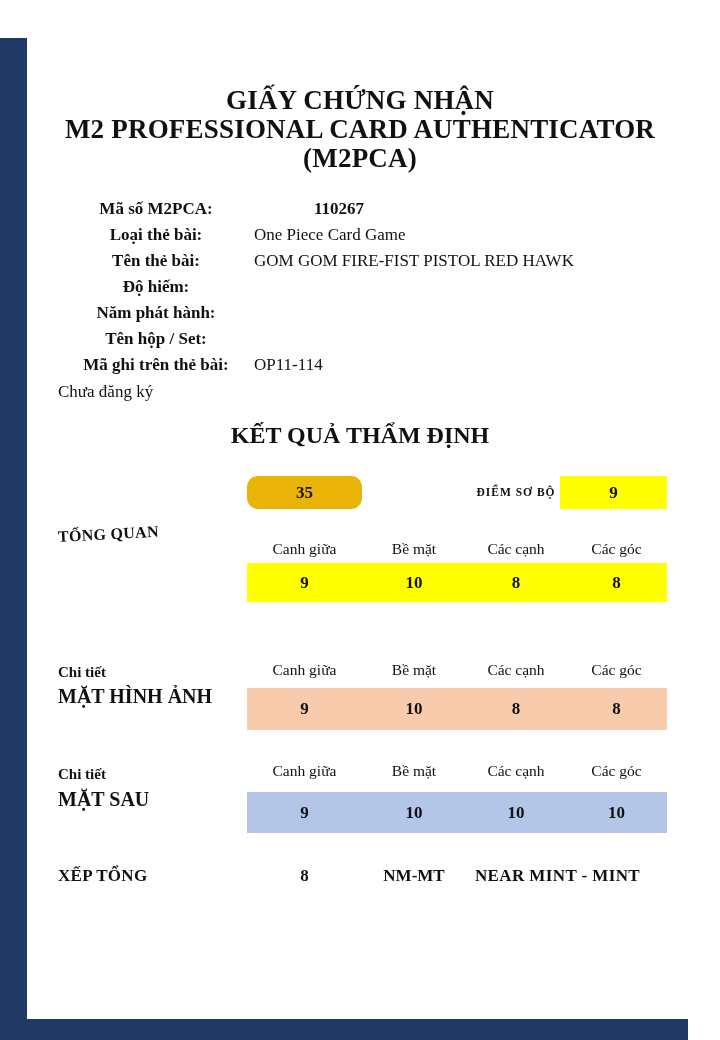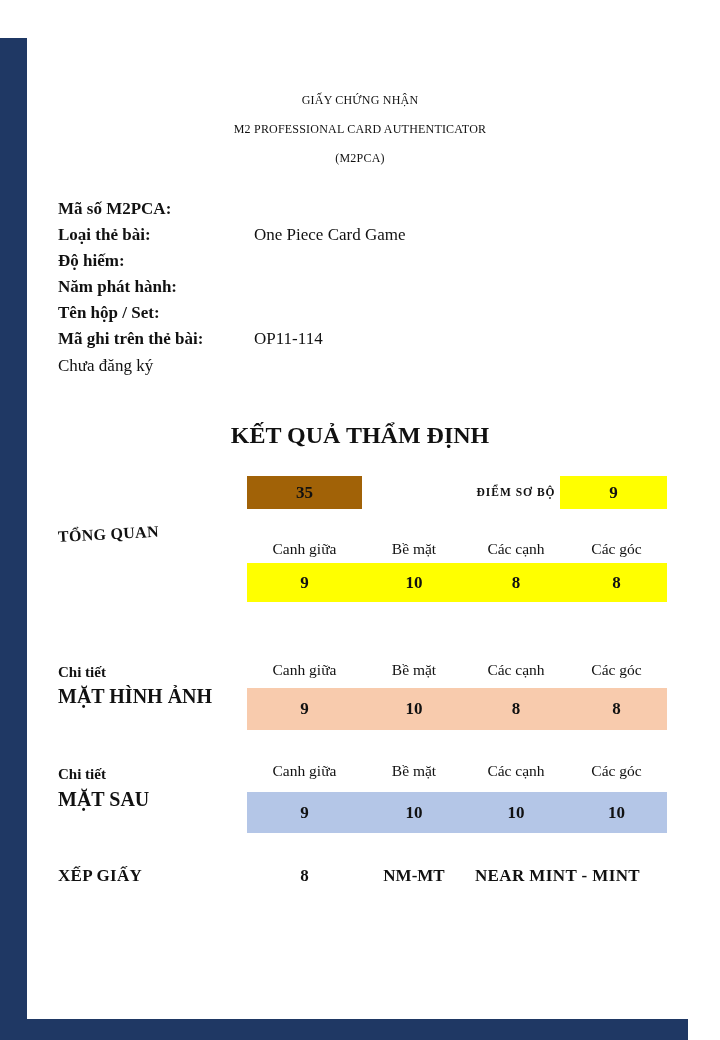--- a/index.html
+++ b/index.html
@@ -10,26 +10,26 @@
     font-family:"Liberation Serif","DejaVu Serif",serif;
     color:#111111;
     overflow:hidden;
   }
   
   .left-bar{position:absolute;left:0;top:38px;width:27px;height:1002px;}
   .bottom-bar{position:absolute;left:27px;bottom:0;width:661px;height:21px;}
 
   
   .title-block{position:absolute;top:86px;left:0;width:720px;text-align:center;}
-  .title-line{font-weight:normal;font-size:12px;line-height:29px;letter-spacing:0.2px;}
+  .title-line{font-weight:bold;font-size:27px;line-height:29px;letter-spacing:0.2px;}
 
   
   .fields{position:absolute;left:58px;top:196px;width:620px;}
   .field-row{display:flex;height:26px;line-height:26px;font-size:17px;}
-  .field-label{width:196px;font-weight:bold;flex:0 0 196px;}
+  .field-label{width:196px;font-weight:bold;flex:0 0 196px;text-align:center;}
   .field-value{flex:1;}
   .v-indent{margin-left:60px;font-weight:bold;}
   .row-big .field-label{font-size:18px;letter-spacing:0.2px;}
   .fields .row-big{height:27px;line-height:27px;}
 
   
   .results-heading{position:absolute;top:422px;left:0;width:720px;text-align:center;
     font-weight:bold;font-size:24px;}
 
   
@@ -85,24 +85,29 @@
 
   <div class="title-block">
     <div class="title-line">GIẤY CHỨNG NHẬN</div>
     <div class="title-line">M2 PROFESSIONAL CARD AUTHENTICATOR</div>
     <div class="title-line">(M2PCA)</div>
   </div>
 
   <div class="fields">
     <div class="field-row">
       <span class="field-label">Mã số M2PCA:</span>
+      <span class="field-value v-indent">110267</span>
     </div>
     <div class="field-row">
       <span class="field-label">Loại thẻ bài:</span>
       <span class="field-value">One Piece Card Game</span>
+    </div>
+    <div class="field-row">
+      <span class="field-label">Tên thẻ bài:</span>
+      <span class="field-value">GOM GOM FIRE-FIST PISTOL RED HAWK</span>
     </div>
     <div class="field-row">
       <span class="field-label">Độ hiếm:</span>
       <span class="field-value"></span>
     </div>
     <div class="field-row">
       <span class="field-label">Năm phát hành:</span>
     </div>
     <div class="field-row">
       <span class="field-label">Tên hộp / Set:</span>
@@ -113,21 +118,21 @@
       <span class="field-value">OP11-114</span>
     </div>
     <div class="field-row row-big">
       <span class="field-value">Chưa đăng ký</span>
     </div>
   </div>
 
   <div class="results-heading">KẾT QUẢ THẨM ĐỊNH</div>
 
   <div class="score-grid rowA">
-    <div class="cell score-box" style="background-color: #a16207;">35</div>
+    <div class="cell score-box" style="background-color: #eab308; border-radius: 11px;">35</div>
     <div class="cell"></div>
     <div class="cell prelim-label">ĐIỂM SƠ BỘ</div>
     <div class="cell score-box box-9" style="background-color: rgb(255, 255, 0);">9</div>
   </div>
 
   <div class="sec-label lbl-overall">TỔNG QUAN</div>
   <div class="score-grid hdr-row hdr1">
     <div class="cell">Canh giữa</div>
     <div class="cell">Bề mặt</div>
     <div class="cell">Các cạnh</div>
@@ -163,20 +168,20 @@
     <div class="cell">Các cạnh</div>
     <div class="cell">Các góc</div>
   </div>
   <div class="score-grid band band3" style="background-color: rgb(180, 198, 231);">
     <div class="cell">9</div>
     <div class="cell">10</div>
     <div class="cell">10</div>
     <div class="cell">10</div>
   </div>
 
-  <div class="sec-label lbl-grading">XẾP GIẤY</div>
+  <div class="sec-label lbl-grading">XẾP TỔNG</div>
   <div class="score-grid grading-row">
     <div class="cell grade-score">8</div>
     <div class="cell">NM-MT</div>
     <div class="cell grade-name">NEAR MINT  - MINT</div>
   </div>
 
 </div>
 
 </body></html>

